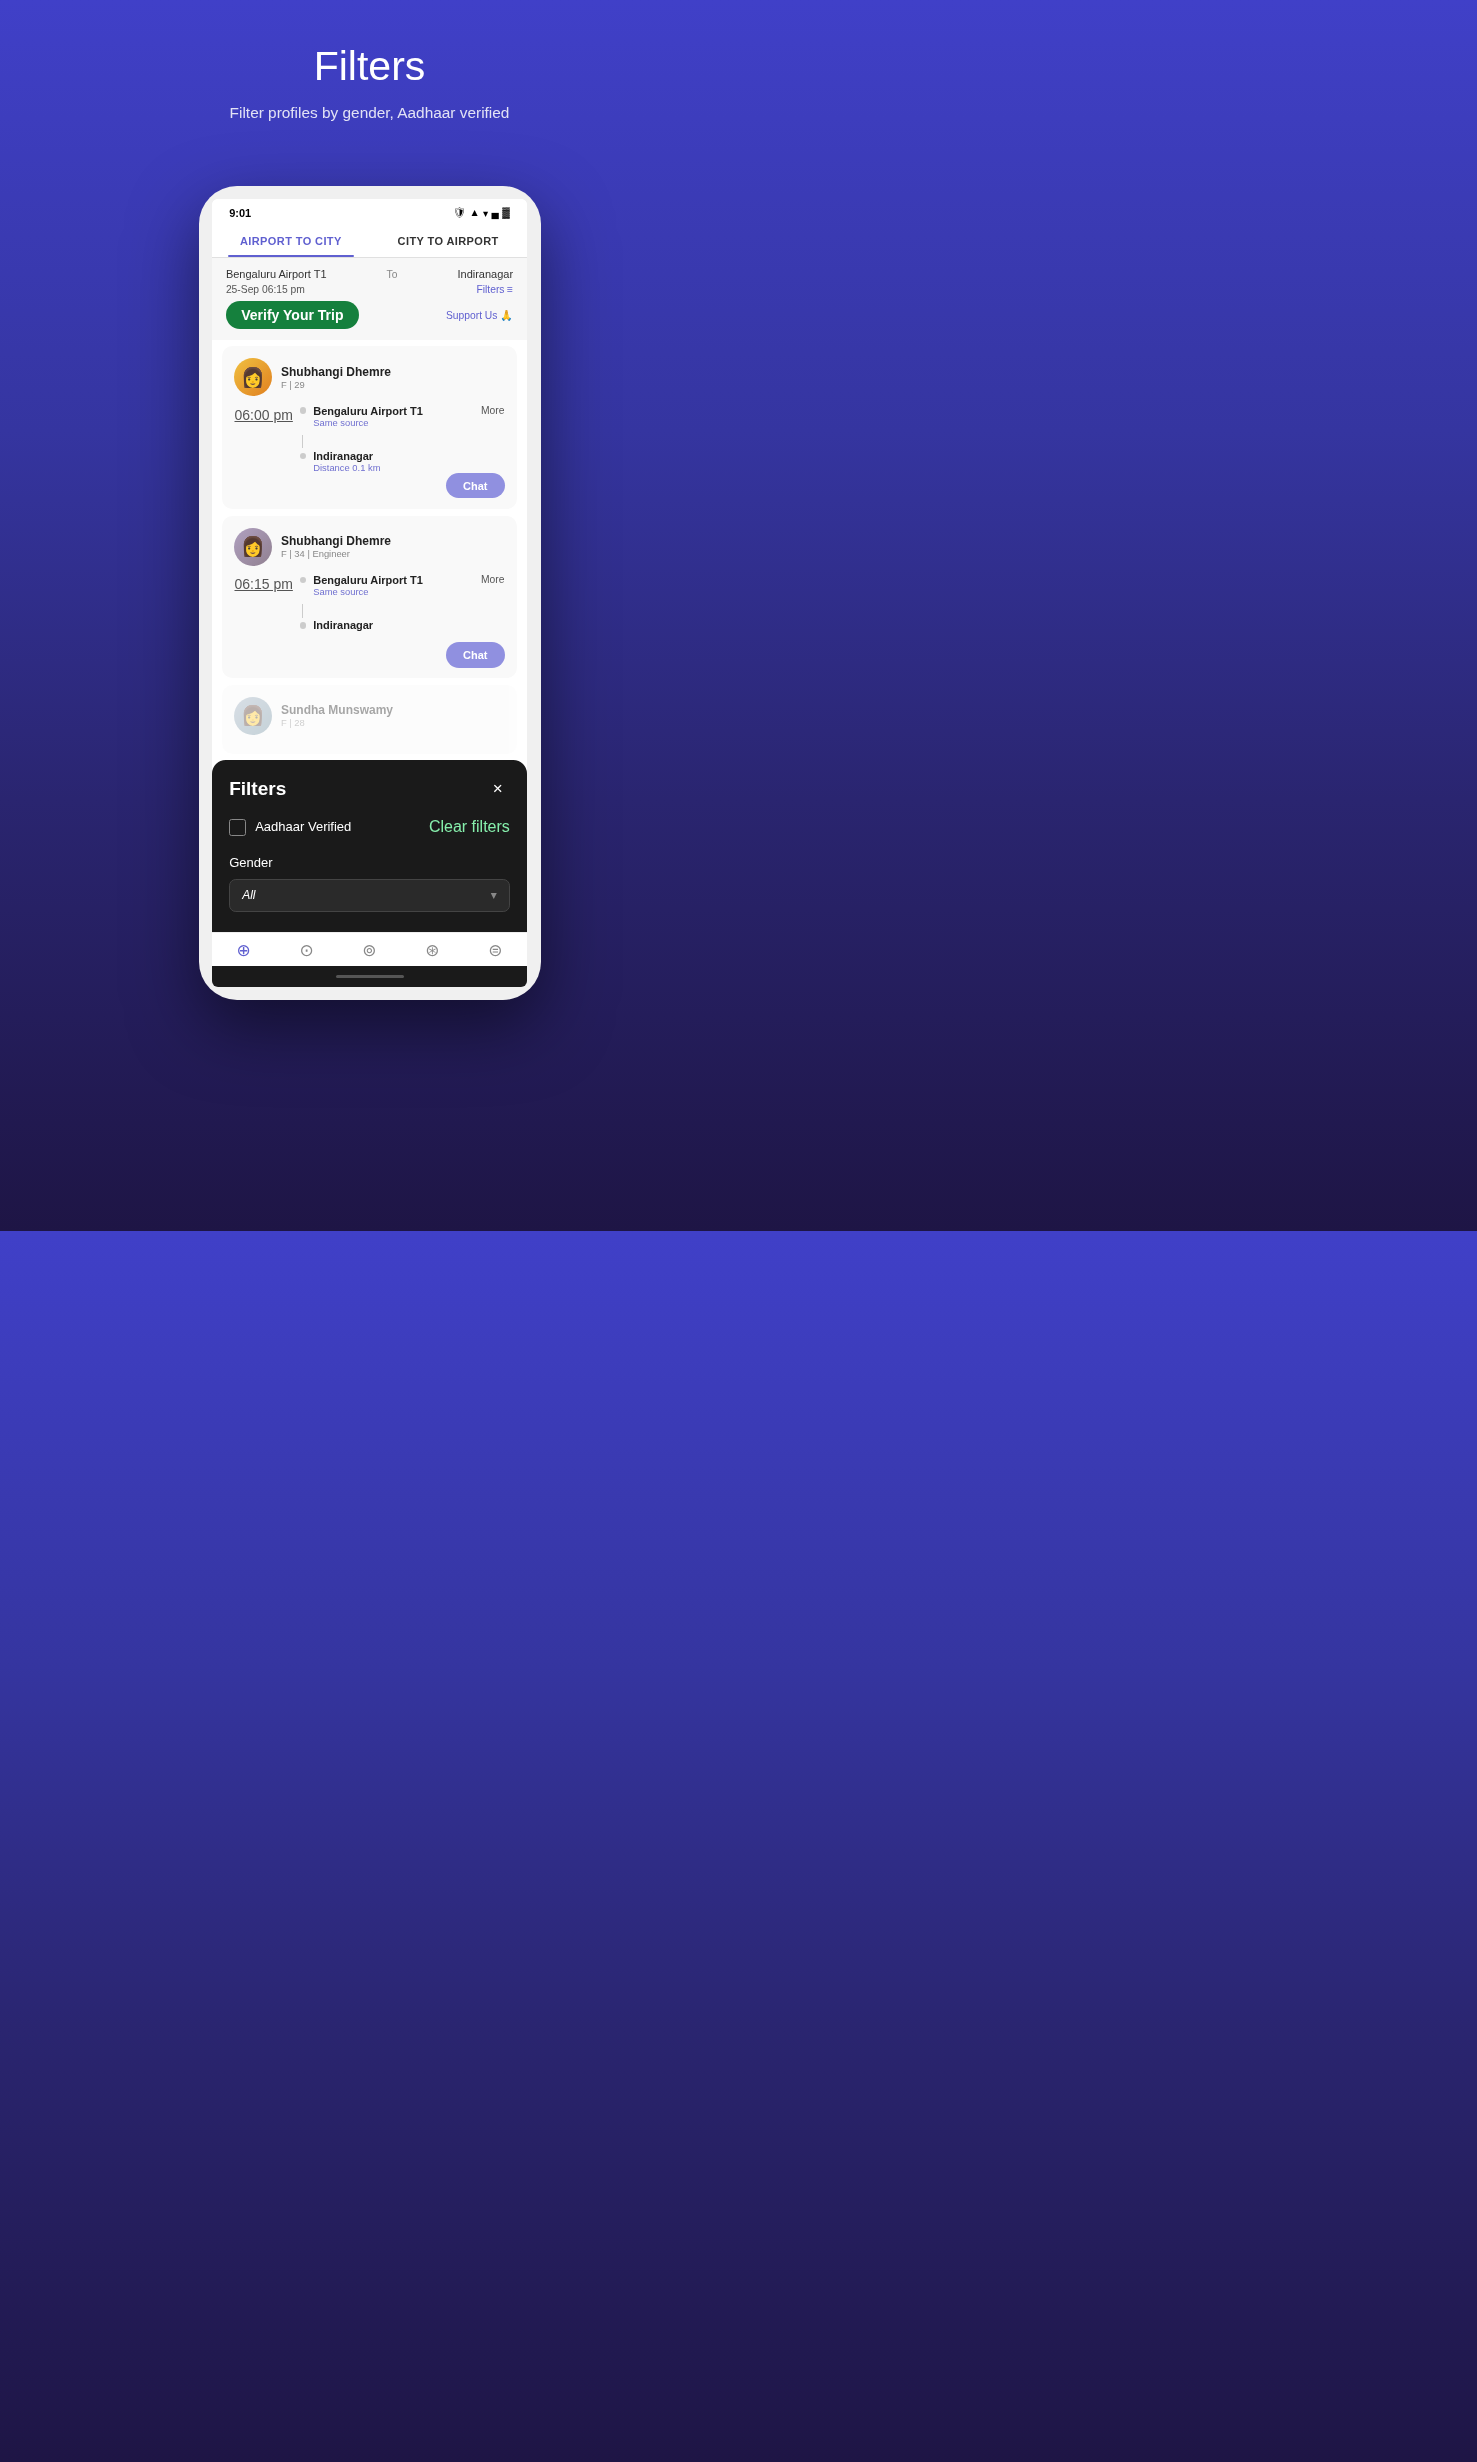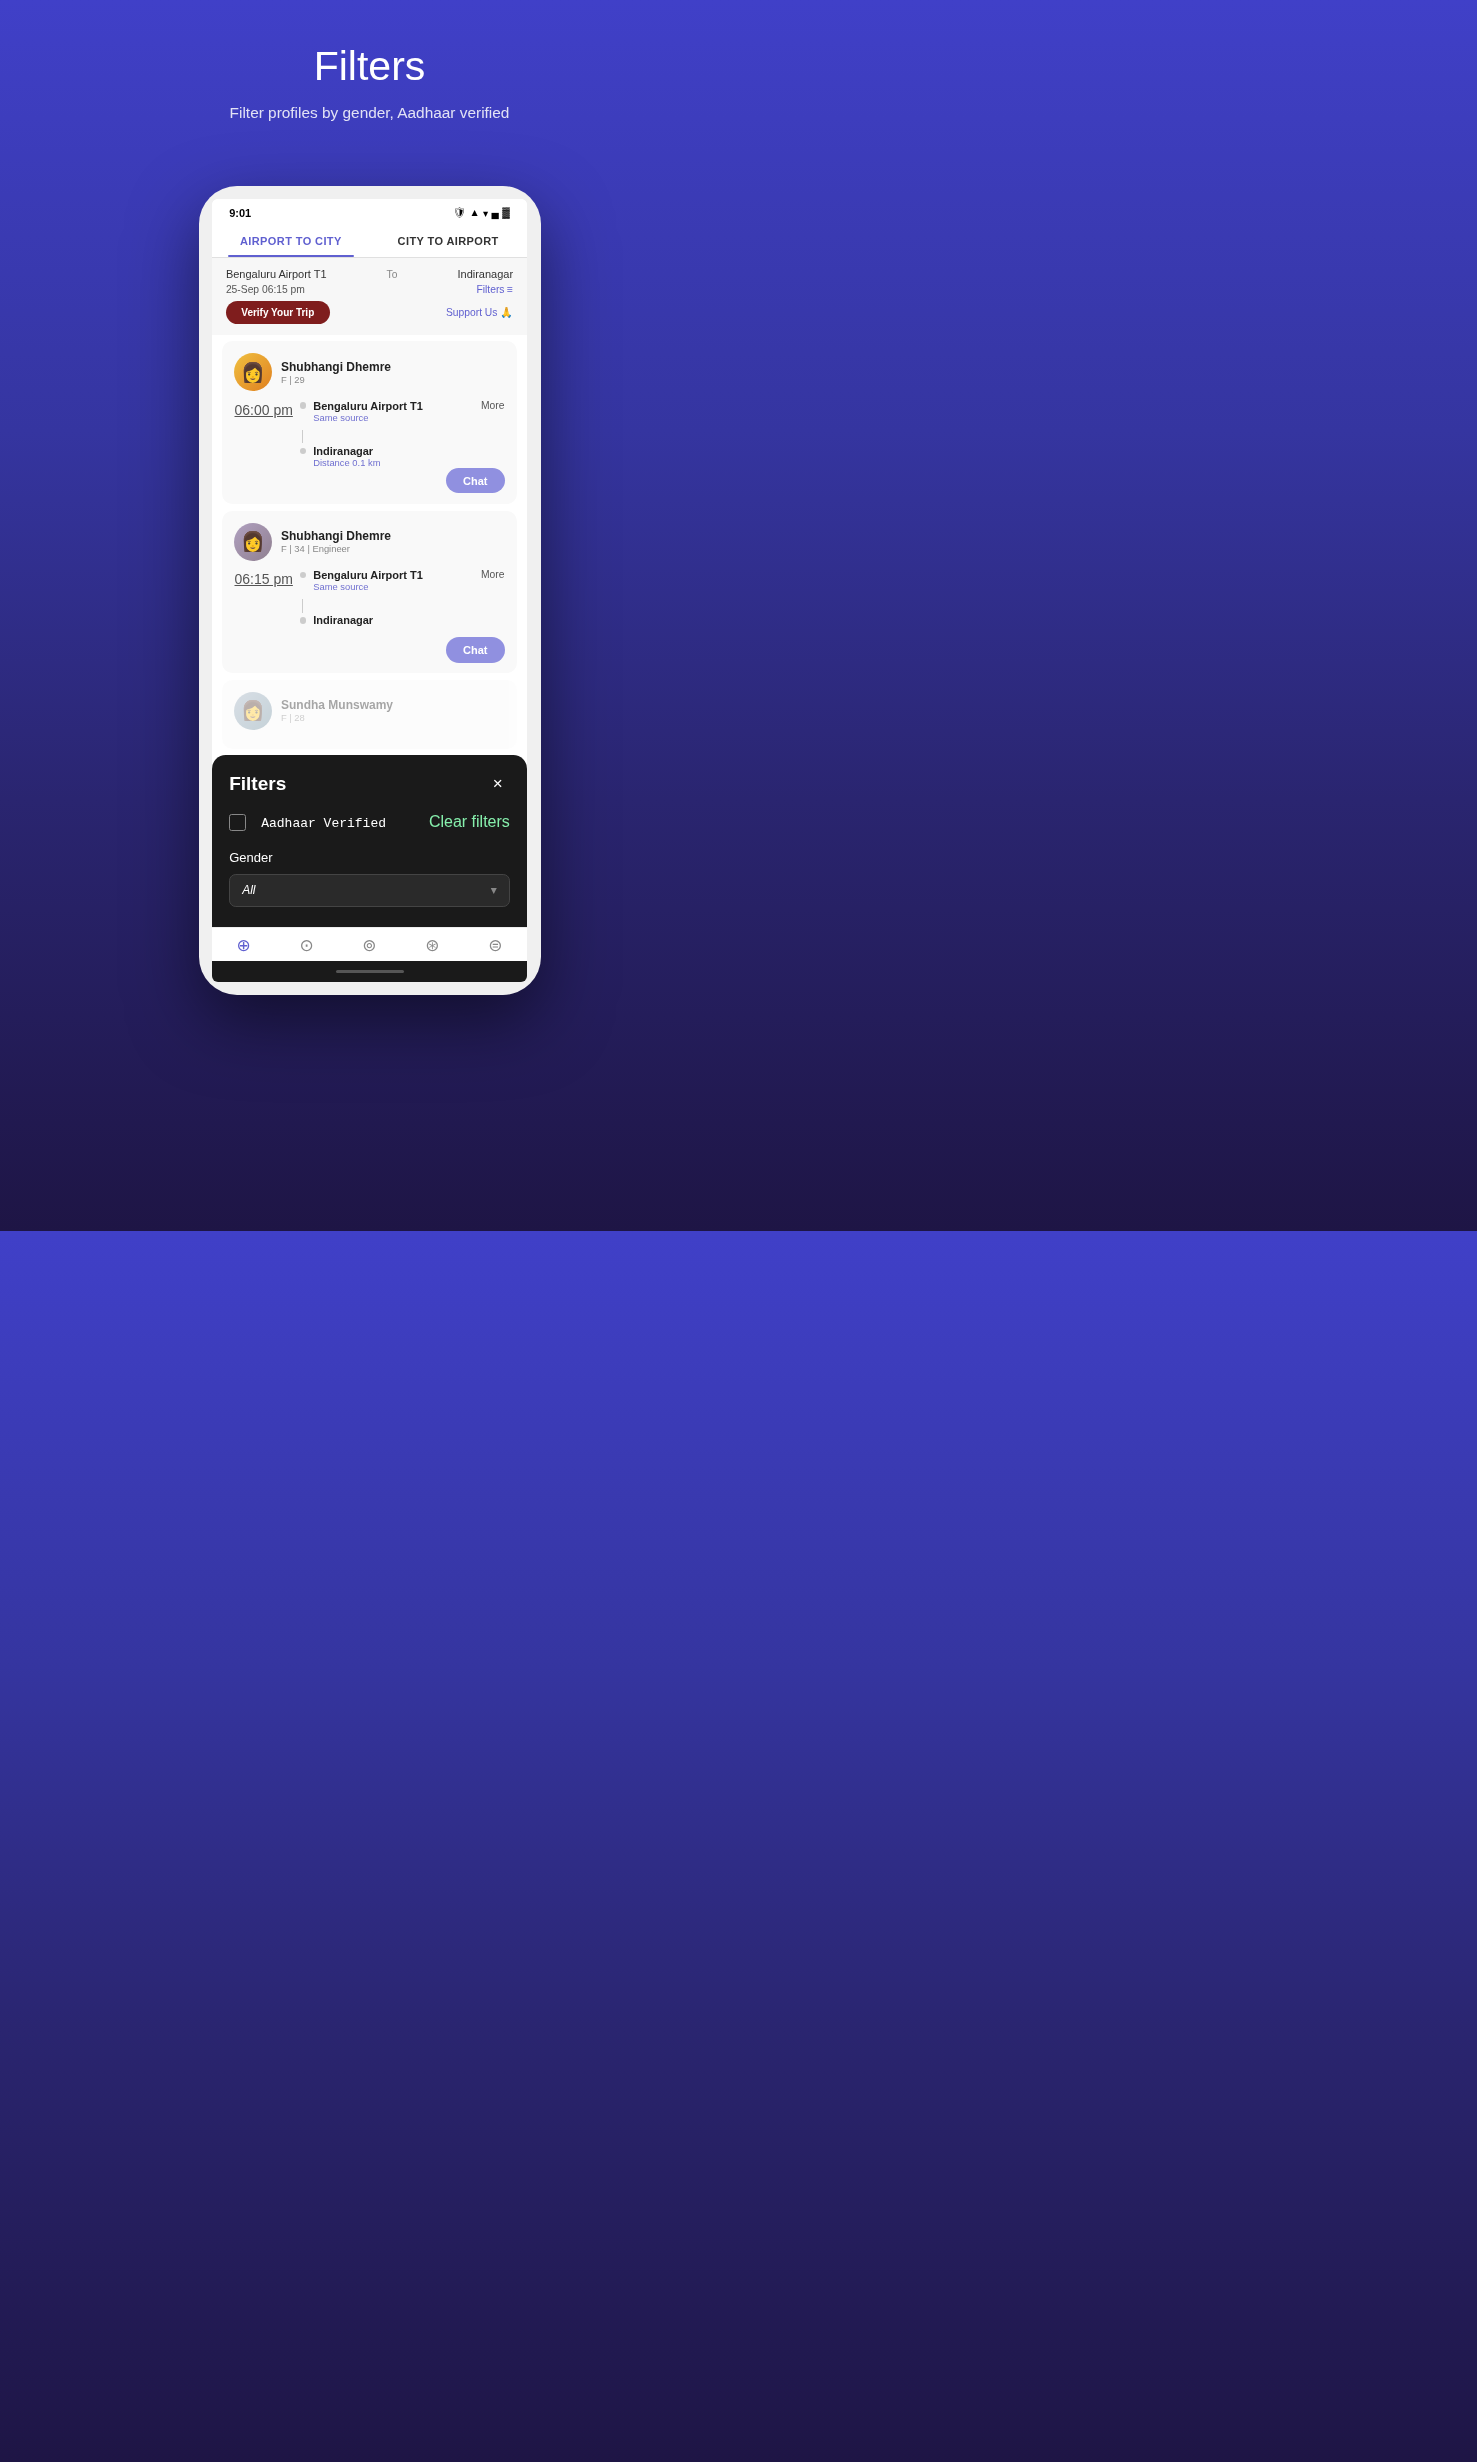--- a/index.html
+++ b/index.html
@@ -138,26 +138,26 @@
       gap: 2.6px;
     }
     .verify-row {
       display: flex;
       justify-content: space-between;
       align-items: center;
       margin-top: 6.8px;
       margin-bottom: 3.4px;
     }
     .verify-btn {
-      background: #7f1d1d;
+      background: #15803d;
       color: #fff;
       border: none;
       border-radius: 17px;
       padding: 6px 15.4px;
-      font-size: 10px;
+      font-size: 14px;
       font-weight: 600;
       cursor: pointer;
     }
     .support-link {
       font-size: 10.3px;
       color: #6060d0;
     }
     
     .ride-card {
       background: #f9f9f9;
@@ -303,23 +303,22 @@
       justify-content: center;
     }
     .filter-row {
       display: flex;
       align-items: center;
       justify-content: space-between;
       margin-bottom: 17px;
     }
     .filter-checkbox-row {
       display: flex;
-      align-items: flex-end;
-      gap: 15px;
-      font-family: Liberation Mono, monospace;
+      align-items: flex-start;
+      gap: 9px;
     }
     .checkbox {
       width: 17px;
       height: 17px;
       border: 1.7px solid #888;
       border-radius: 2.6px;
       background: transparent;
       cursor: pointer;
       flex-shrink: 0;
     }

